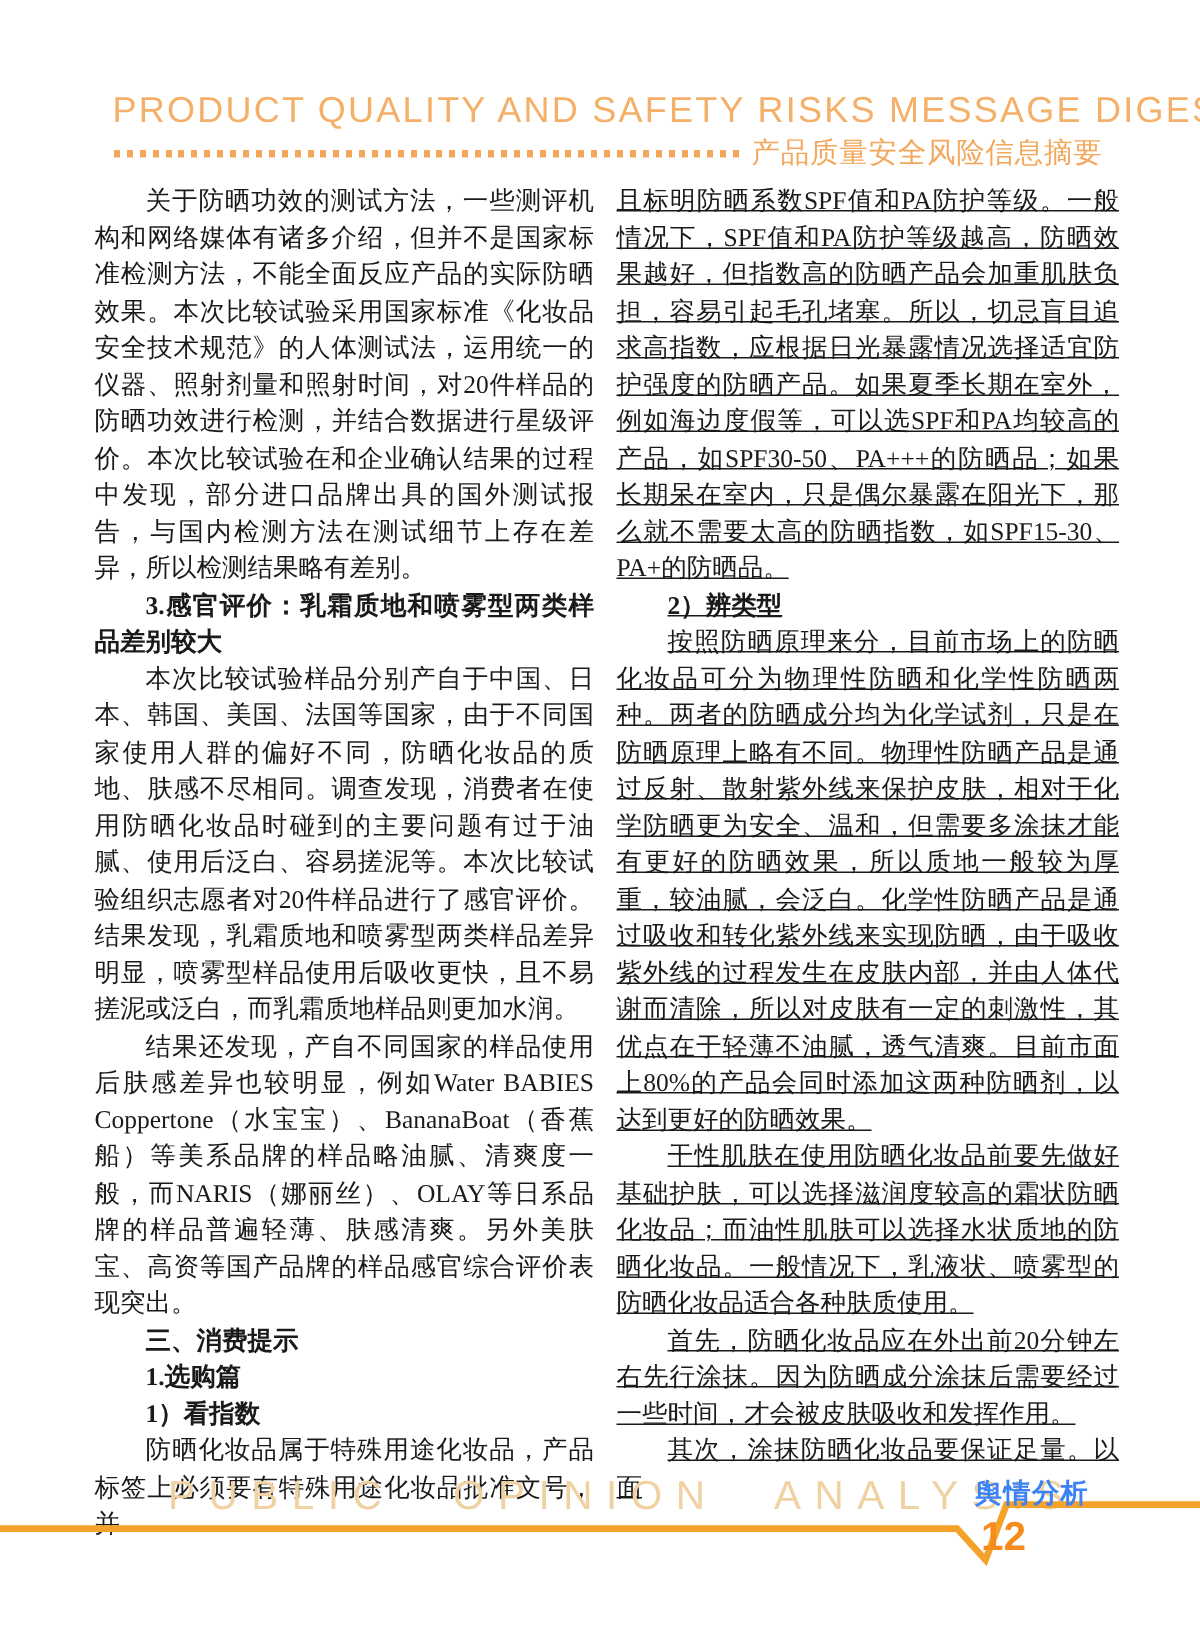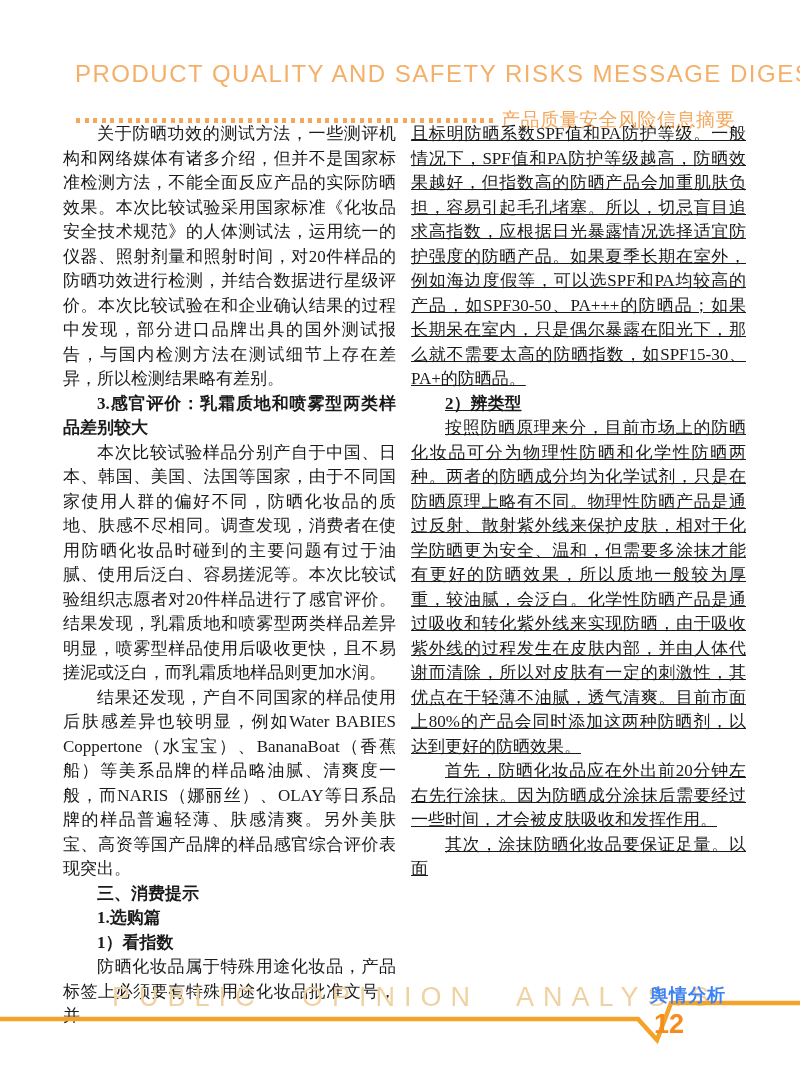--- a/index.html
+++ b/index.html
@@ -12,21 +12,21 @@
   }
 
   
   .header-en {
     position:absolute; left:75px; top:60px; width:660px;
     font-family:"Liberation Sans","DejaVu Sans",sans-serif;
     font-size:24px; letter-spacing:1.5px; white-space:nowrap;
     color:#f4b068; font-weight:normal;
   }
   .header-sub {
-    position:absolute; left:76px; top:107px; width:659px;
+    position:absolute; left:76px; top:89px; width:659px;
     display:flex; align-items:center;justify-content:flex-end;
   }
   .header-dots {
     flex:1; height:5px; margin-right:7px;
     background-image:repeating-linear-gradient(90deg,#f3a75a 0px,#f3a75a 4px,transparent 4px,transparent 8.6px);
     background-position:left center; background-repeat:repeat-x;
   }
   .header-zh {
     font-family:"Liberation Sans","DejaVu Sans",sans-serif;
     font-size:19px; letter-spacing:0.5px; white-space:nowrap;
@@ -84,20 +84,21 @@
       <p class="para bold">三、消费提示</p>
       <p class="para bold">1.选购篇</p>
       <p class="para bold">1）看指数</p>
       <p class="para">防晒化妆品属于特殊用途化妆品，产品标签上必须要有特殊用途化妆品批准文号，并</p>
     </div>
 
   <div class="column col-right">
       <p class="para no-indent">且标明防晒系数SPF值和PA防护等级。一般情况下，SPF值和PA防护等级越高，防晒效果越好，但指数高的防晒产品会加重肌肤负担，容易引起毛孔堵塞。所以，切忌盲目追求高指数，应根据日光暴露情况选择适宜防护强度的防晒产品。如果夏季长期在室外，例如海边度假等，可以选SPF和PA均较高的产品，如SPF30-50、PA+++的防晒品；如果长期呆在室内，只是偶尔暴露在阳光下，那么就不需要太高的防晒指数，如SPF15-30、PA+的防晒品。</p>
       <p class="para bold">2）辨类型</p>
       <p class="para">按照防晒原理来分，目前市场上的防晒化妆品可分为物理性防晒和化学性防晒两种。两者的防晒成分均为化学试剂，只是在防晒原理上略有不同。物理性防晒产品是通过反射、散射紫外线来保护皮肤，相对于化学防晒更为安全、温和，但需要多涂抹才能有更好的防晒效果，所以质地一般较为厚重，较油腻，会泛白。化学性防晒产品是通过吸收和转化紫外线来实现防晒，由于吸收紫外线的过程发生在皮肤内部，并由人体代谢而清除，所以对皮肤有一定的刺激性，其优点在于轻薄不油腻，透气清爽。目前市面上80%的产品会同时添加这两种防晒剂，以达到更好的防晒效果。</p>
+      <p class="para">干性肌肤在使用防晒化妆品前要先做好基础护肤，可以选择滋润度较高的霜状防晒化妆品；而油性肌肤可以选择水状质地的防晒化妆品。一般情况下，乳液状、喷雾型的防晒化妆品适合各种肤质使用。</p>
       <p class="para">首先，防晒化妆品应在外出前20分钟左右先行涂抹。因为防晒成分涂抹后需要经过一些时间，才会被皮肤吸收和发挥作用。</p>
       <p class="para">其次，涂抹防晒化妆品要保证足量。以面</p>
     </div>
 
   <div class="footer-en">PUBLIC OPINION ANALYSIS</div>
 
   <svg class="footer-mark" viewBox="0 0 800 55" xmlns="http://www.w3.org/2000/svg">
     <polyline points="0,24 638,24 657,45 671,8 800,8" fill="none" stroke="#f5a22b" stroke-width="4.5"></polyline>
   </svg>
 

